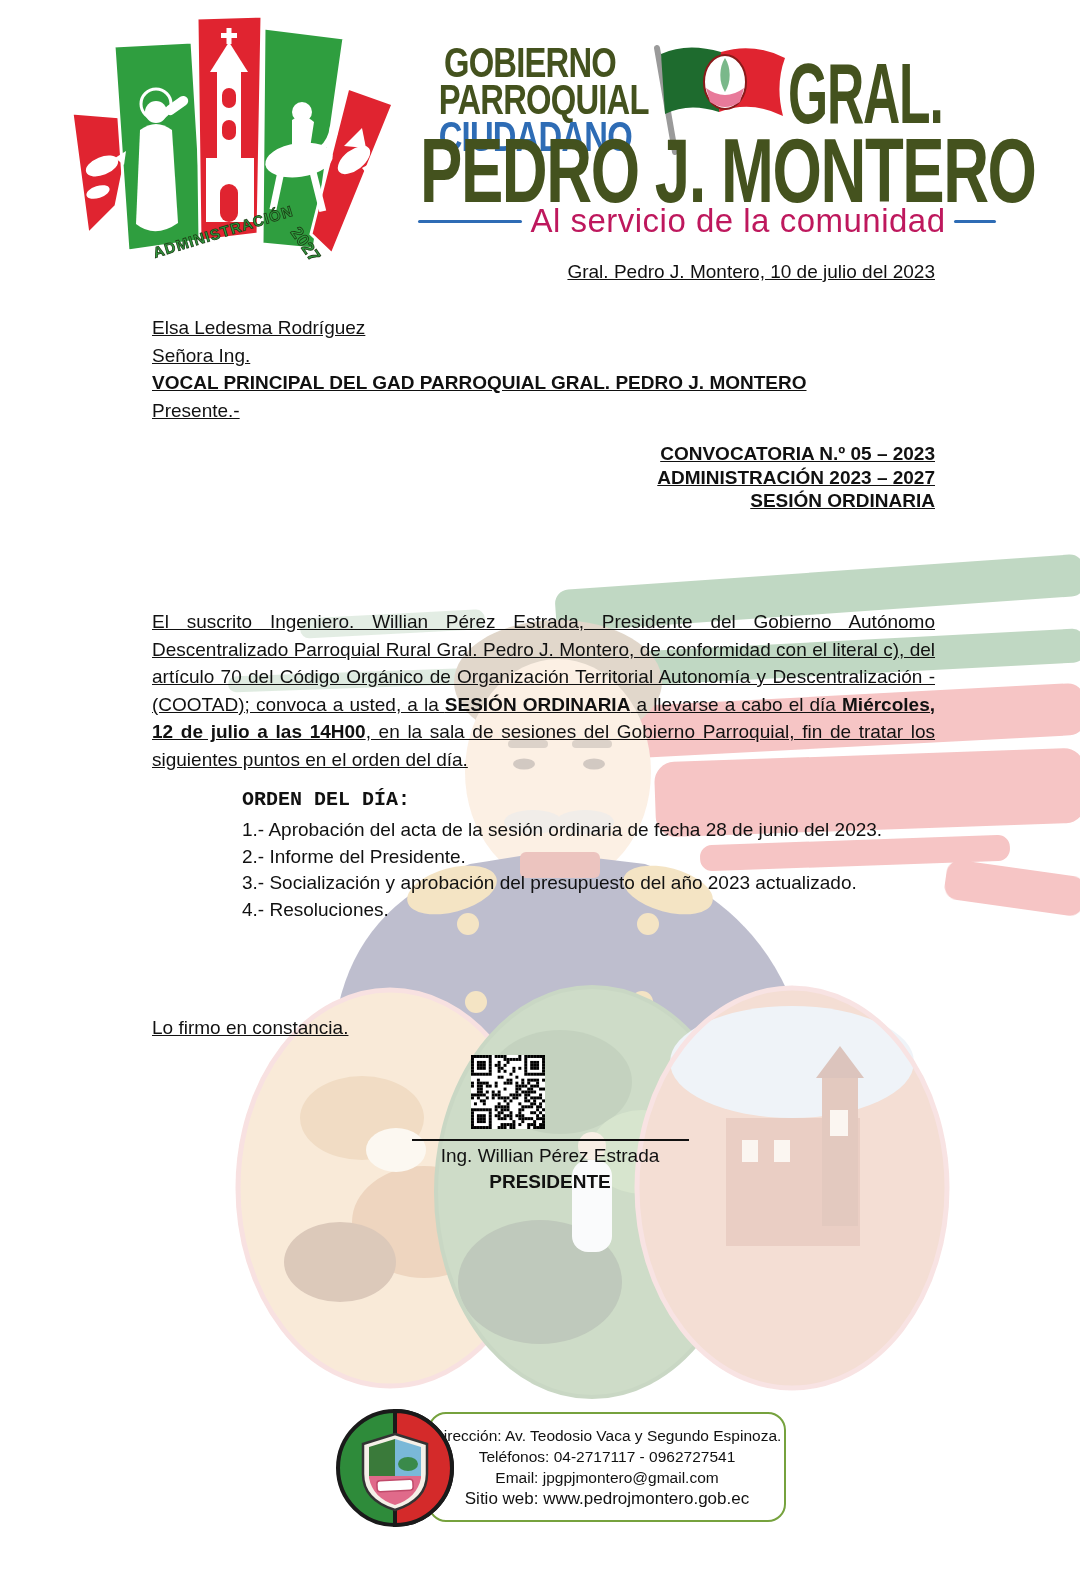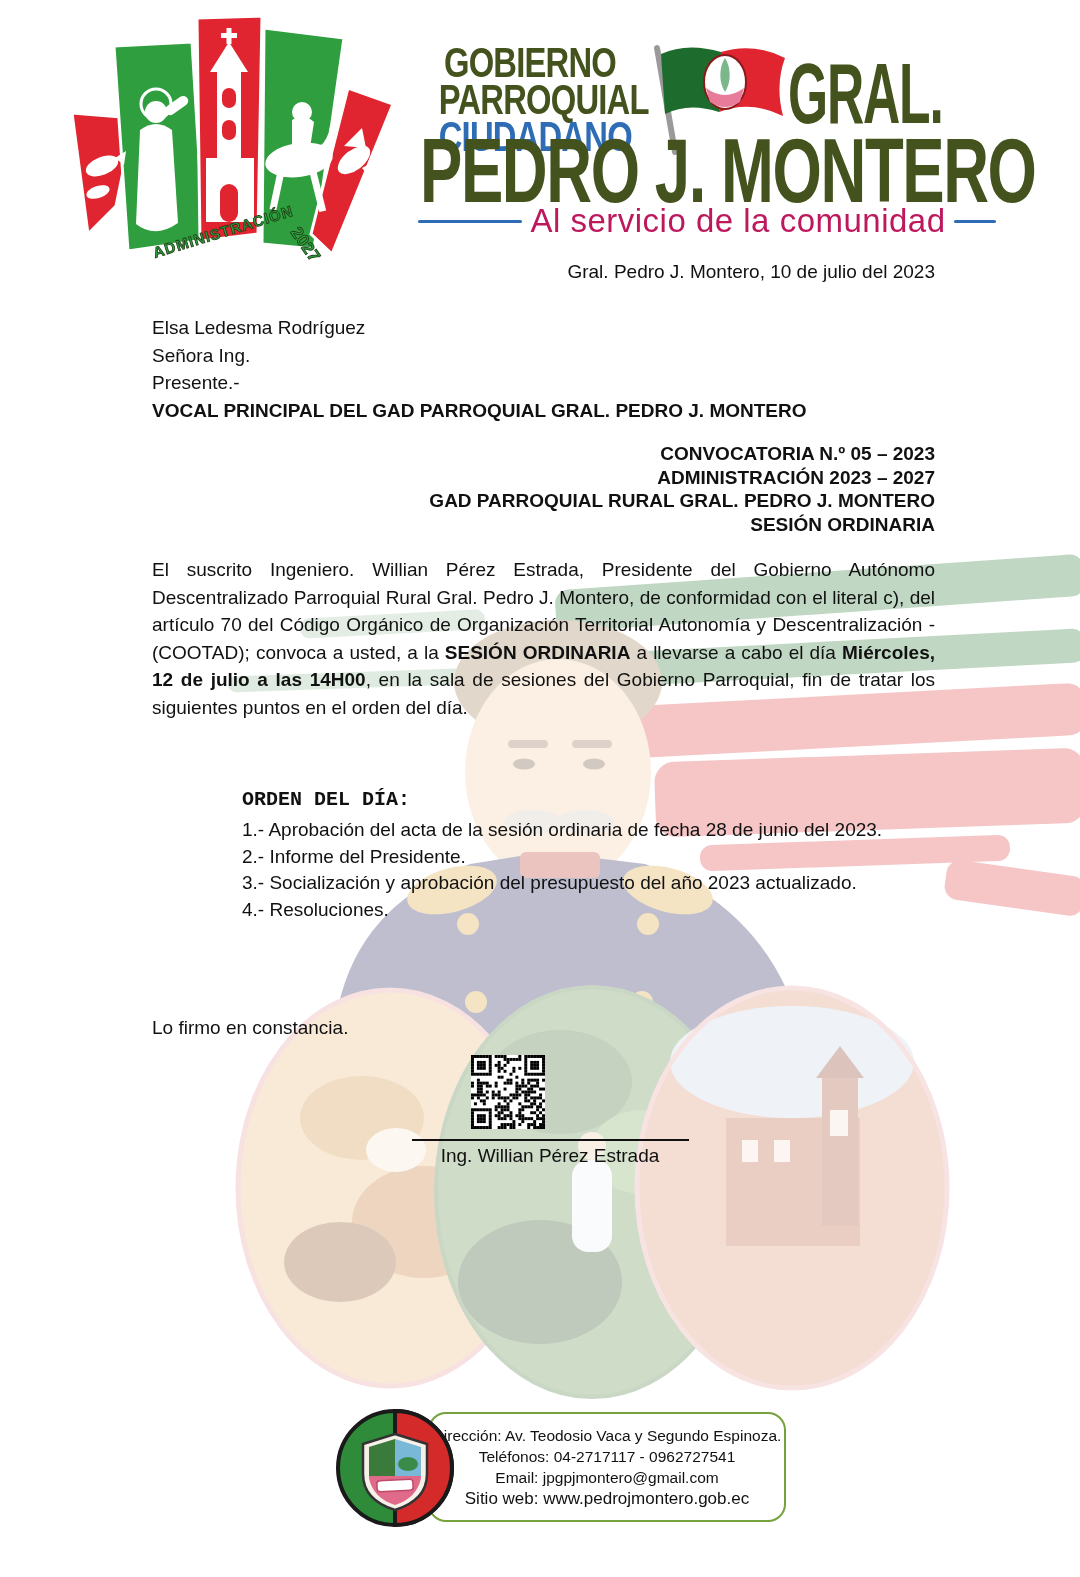--- a/index.html
+++ b/index.html
@@ -17,25 +17,25 @@
   .green-txt{color:#44521e;}
   .blue-txt{color:#2e6cb5;}
   .cond{display:inline-block;white-space:nowrap;font-weight:bold;color:#44521e;letter-spacing:-2px;}
   .gral{left:788px;top:44px;font-size:86px;transform:scaleX(.60);transform-origin:0 0;}
   .pedro{left:420px;top:120px;font-size:90px;transform:scaleX(.705);transform-origin:0 0;}
   .tagline-row{left:418px;top:202px;width:578px;display:flex;align-items:center;gap:8px;}
   .tagline-row .bar{height:3px;background:#2e6cb5;border-radius:2px;}
   .bar-l{width:128px;} .bar-r{width:52px;}
   .tagline{color:#be185d;font-size:33px;white-space:nowrap;letter-spacing:.5px;}
   
-  .content{left:152px;width:783px;font-size:19px;line-height:27px;}
+  .content{left:152px;width:783px;font-size:19px;line-height:27px;text-decoration:underline;}
   .date-line{top:258px;text-align:right;}
   .recipient{top:314px;line-height:27.5px;}
   .title-block{top:442px;text-align:right;font-weight:bold;line-height:23.5px;}
-  .body-par{top:556px;text-align:justify;line-height:27.5px;}
+  .body-par{top:608px;text-align:justify;line-height:27.5px;}
   .agenda{left:242px;width:690px;top:788px;font-size:19px;}
   .agenda-heading{font-weight:bold;font-size:20px;margin-bottom:6px;font-family:Liberation Mono, monospace;}
   .agenda-item{text-align:justify;line-height:26.5px;}
   .closing{top:1014px;}
   
   .qr{left:471px;top:1055px;width:74px;height:74px;}
   .sig-block{left:350px;top:1139px;width:400px;text-align:center;font-size:19px;line-height:26px;}
   .sig-line{width:277px;margin:0 auto 2px auto;border-top:2px solid #111;height:0;}
   .sig-role,.sig-org{font-weight:bold;}
   .sig-org{font-size:20px;}
@@ -170,28 +170,27 @@
   <div class="bar bar-l"></div>
   <div class="tagline">Al servicio de la comunidad</div>
   <div class="bar bar-r"></div>
 </div>
 
 <div class="abs z2 content date-line">Gral. Pedro J. Montero, 10 de julio del 2023</div>
 
 <div class="abs z2 content recipient">
   <div>Elsa Ledesma Rodríguez</div>
   <div>Señora Ing.</div>
+  <div style="font-weight:bold;">VOCAL PRINCIPAL DEL GAD PARROQUIAL GRAL. PEDRO J. MONTERO</div>
   <div>Presente.-</div>
-  <div style="font-weight:bold;">VOCAL PRINCIPAL DEL GAD PARROQUIAL GRAL. PEDRO J. MONTERO</div>
 </div>
 
 <div class="abs z2 content title-block">
   <div>CONVOCATORIA N.º 05 – 2023</div>
   <div>ADMINISTRACIÓN 2023 – 2027</div>
-  <div>GAD PARROQUIAL RURAL GRAL. PEDRO J. MONTERO</div>
   <div>SESIÓN ORDINARIA</div>
 </div>
 
 <div class="abs z2 content body-par">
   <span>El suscrito Ingeniero. Willian Pérez Estrada, Presidente del Gobierno Autónomo Descentralizado Parroquial Rural Gral. Pedro J. Montero, de conformidad con el literal c), del artículo 70 del Código Orgánico de Organización Territorial Autonomía y Descentralización - (COOTAD); convoca a usted, a la </span><b>SESIÓN ORDINARIA</b><span> a llevarse a cabo el día </span><b>Miércoles, 12 de julio a las 14H00</b><span>, en la sala de sesiones del Gobierno Parroquial, fin de tratar los siguientes puntos en el orden del día.</span>
 </div>
 
 <div class="abs z2 agenda">
   <div class="agenda-heading">ORDEN DEL DÍA:</div>
   <div class="agenda-item">1.- Aprobación del acta de la sesión ordinaria de fecha 28 de junio del 2023.</div>
@@ -502,20 +501,21 @@
       <rect x="56.24" y="71.04" width="2.96" height="2.96" fill="#000"></rect>
       <rect x="62.16" y="71.04" width="2.96" height="2.96" fill="#000"></rect>
       <rect x="65.12" y="71.04" width="2.96" height="2.96" fill="#000"></rect>
       <rect x="68.08" y="71.04" width="2.96" height="2.96" fill="#000"></rect>
       <rect x="71.04" y="71.04" width="2.96" height="2.96" fill="#000"></rect>
     </svg></div>
 
 <div class="abs z2 sig-block">
   <div class="sig-line"></div>
   <div>Ing. Willian Pérez Estrada</div>
+  <div class="sig-role">PRESIDENTE</div>
 </div>
 
 <div class="abs z2 footer-box">
   <div>Dirección: Av. Teodosio Vaca y Segundo Espinoza.</div>
   <div>Teléfonos: 04-2717117 - 0962727541</div>
   <div>Email: jpgpjmontero@gmail.com</div>
   <div class="footer-site">Sitio web: www.pedrojmontero.gob.ec</div>
 </div>
 
 <svg class="abs" style="left:333px;top:1406px;z-index:3;" width="124" height="124" viewBox="0 0 124 124">

